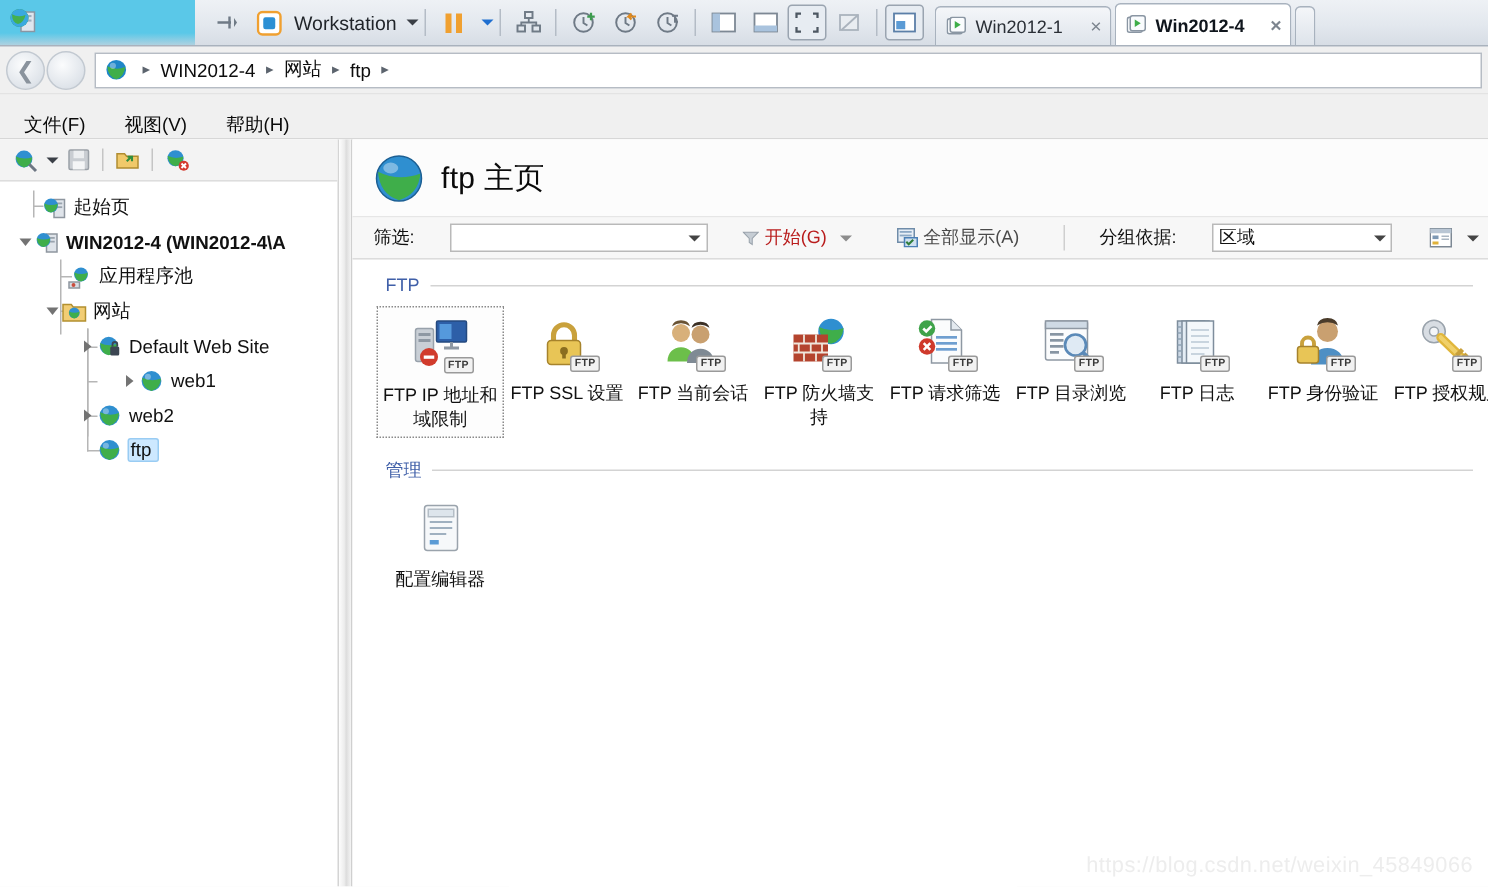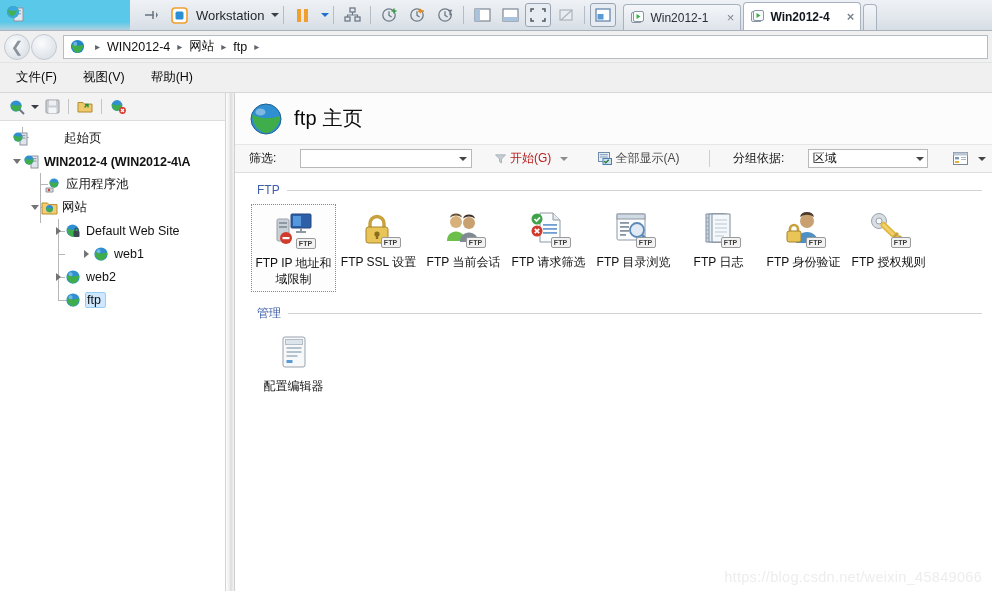--- a/index.html
+++ b/index.html
@@ -102,21 +102,21 @@
     border:1px solid #b6bcc4;
     display:flex; align-items:center; padding:0 6px;
     font-size:12.5px; color:#0d0d0d;
   }
   .crumb-sep { color:#5c646e; margin:0 7px; font-size:10px; }
   .crumb { white-space:nowrap; }
   .globe-sm { width:15px;height:15px;margin-right:3px; }
 
   #menubar {
     height:30px; background:#f0f0f0;
-    display:flex; align-items:center;
+    display:flex; align-items:flex-end;
     padding-left:16px; gap:26px;
     font-size:12.5px; color:#0a0a0a;
     border-bottom:1px solid #d7d7d7;
   }
 
   #body { flex:1; display:flex; min-height:0; background:#fff; }
 
   
   #sidebar {
     width:226px; display:flex; flex-direction:column;
@@ -417,21 +417,21 @@
         <div class="guide" style="left:40px;top:52px;width:1px;height:50px;"></div>
         <div class="guide" style="left:40px;top:63px;width:8px;height:1px;"></div>
         <div class="guide" style="left:40px;top:86px;width:5px;height:1px;"></div>
         <div class="guide" style="left:58px;top:98px;width:1px;height:72px;"></div>
         <div class="guide" style="left:58px;top:110px;width:7px;height:1px;"></div>
         <div class="guide" style="left:58px;top:133px;width:7px;height:1px;"></div>
         <div class="guide" style="left:58px;top:156px;width:7px;height:1px;"></div>
         <div class="guide" style="left:58px;top:179px;width:10px;height:1px;"></div>
         <div class="guide" style="left:58px;top:98px;width:1px;height:82px;"></div>
 
-        <div class="tnode" style="padding-left:12px;gap:31px;">
+        <div class="tnode" style="padding-left:28px;">
           <span class="tico">
             <svg width="17" height="16" viewBox="0 0 17 16">
                 <rect x="8" y="2" width="7" height="12" fill="#dfe4ea" stroke="#8e969f"></rect>
                 <rect x="9.5" y="4" width="4" height="1.2" fill="#9aa4ae"></rect>
                 <rect x="9.5" y="6.5" width="4" height="1.2" fill="#9aa4ae"></rect>
                 <circle cx="6" cy="6" r="4.6" fill="#2f8fd0"></circle>
                 <path d="M1.5 4.6q4.4 2.1 9 .3Q10 10 6 10.7 2.1 10 1.5 4.6z" fill="#3fae4a"></path>
               </svg>
           </span>
           <span class="tlabel">起始页</span>
@@ -637,20 +637,37 @@
                 <path d="M7 7.5q6-4 12 0 -1 -4 -6 -4 -5 0 -6 4z" fill="#6a5334"></path>
                 <circle cx="26" cy="13" r="6" fill="#c9a070"></circle>
                 <path d="M17 32c0-6 4-9.5 9-9.5s9 3.5 9 9.5z" fill="#7f8a94"></path>
                 <path d="M20 8.5q6-4 12 0 -1-4 -6-4 -5 0 -6 4z" fill="#3c3026"></path>
               </svg>
               <span class="ftpbadge">FTP</span>
             </span>
             <span class="cl">FTP 当前会话</span>
           </div>
 
+          <div class="cell">
+            <span class="ci">
+              <svg width="42" height="40" viewBox="0 0 42 40">
+                <circle cx="29" cy="11" r="8.5" fill="#2f8fd0"></circle>
+                <path d="M21 8q8 4 16.4 .6Q36.6 17 29 19.2 21.8 17 21 8z" fill="#3fae4a"></path>
+                <g>
+                  <rect x="4" y="13" width="23" height="18" fill="#b4442e"></rect>
+                  <g stroke="#efe6dc" stroke-width="1.2">
+                    <path d="M4 19h23M4 25h23"></path>
+                    <path d="M11 13v6M19 13v6M7.5 19v6M15.5 19v6M23 19v6M11 25v6M19 25v6"></path>
+                  </g>
+                </g>
+              </svg>
+              <span class="ftpbadge">FTP</span>
+            </span>
+            <span class="cl">FTP 防火墙支持</span>
+          </div>
 
           <div class="cell">
             <span class="ci">
               <svg width="42" height="40" viewBox="0 0 42 40">
                 <path d="M12 3h13l7 7v22H12z" fill="#fbfcfd" stroke="#8e98a3"></path>
                 <path d="M25 3v7h7" fill="#e4eaf0" stroke="#8e98a3"></path>
                 <rect x="15" y="14" width="14" height="1.8" fill="#6f9fd0"></rect>
                 <rect x="15" y="18" width="14" height="1.8" fill="#6f9fd0"></rect>
                 <rect x="15" y="22" width="14" height="1.8" fill="#6f9fd0"></rect>
                 <circle cx="9" cy="9" r="5.5" fill="#3fa34a"></circle>

